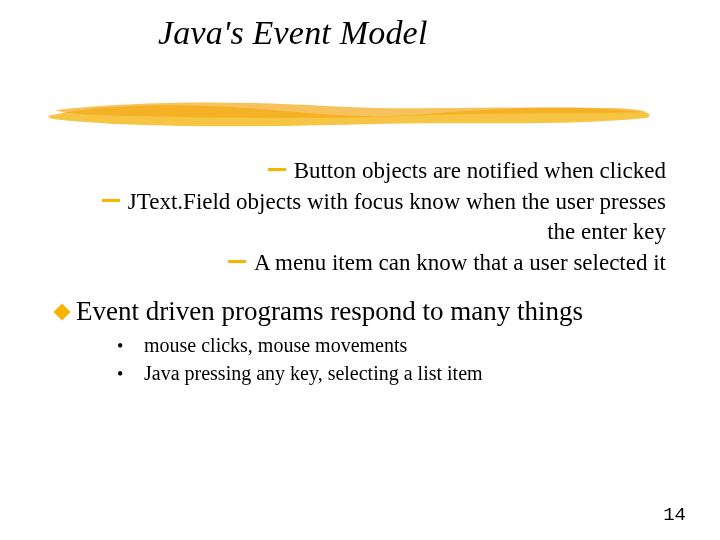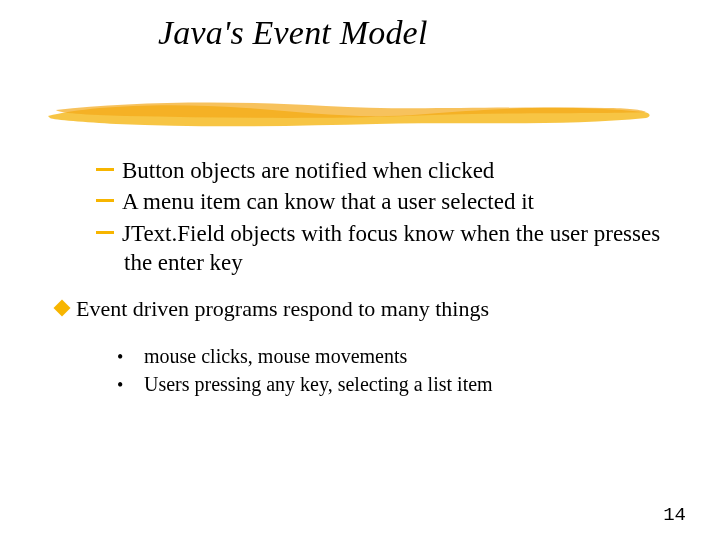--- a/index.html
+++ b/index.html
@@ -39,35 +39,36 @@
     top: 148px;
     left: 56px;
     width: 610px;
   }
   .p1 {
     font-size: 27px;
     line-height: 1.18;
     margin: 0 0 8px 0;
   }
   .p2 {
-    font-size: 22px;
+    font-size: 27px;
     line-height: 1.18;
-    margin: 18px 0 21px 0;
+    margin: 18px 0 4px 0;
   }
   .diamond {
     display: inline-block;
     width: 12px;
     height: 12px;
     background: #f7b500;
     transform: rotate(45deg);
     margin-right: 8px;
     vertical-align: 2px;
   }
   .sub1 {
     margin: 8px 0 0 40px;
+    text-align: right;
   }
   .sub1-item {
     font-size: 23px;
     line-height: 1.28;
     padding-left: 28px;
     text-indent: -28px;
     margin: 0 0 2px 0;
   }
   .dash {
     display: inline-block;
@@ -113,37 +114,37 @@
   </svg>
 
   <div class="body">
 
 
     <div class="sub1">
       <p class="sub1-item">
         <span class="dash"></span><span>Button objects are notified when clicked</span>
       </p>
       <p class="sub1-item">
-        <span class="dash"></span><span>A menu item can know that a user selected it</span>
+        <span class="dash"></span><span>JText.Field objects with focus know when the user presses the enter key</span>
       </p>
       <p class="sub1-item">
-        <span class="dash"></span><span>JText.Field objects with focus know when the user presses the enter key</span>
+        <span class="dash"></span><span>A menu item can know that a user selected it</span>
       </p>
     </div>
 
     <p class="p2">
       <span class="diamond"></span><span>Event driven programs respond to many things</span>
     </p>
 
     <div class="sub2">
       <p class="sub2-item">
         <span class="dot">•</span><span>mouse clicks, mouse movements</span>
       </p>
       <p class="sub2-item">
-        <span class="dot">•</span><span>Users pressing any key, selecting a list item</span>
+        <span class="dot">•</span><span>Java pressing any key, selecting a list item</span>
       </p>
     </div>
 
   </div>
 
   <div class="pagenum">14</div>
 
 </div>
 
 </body></html>

